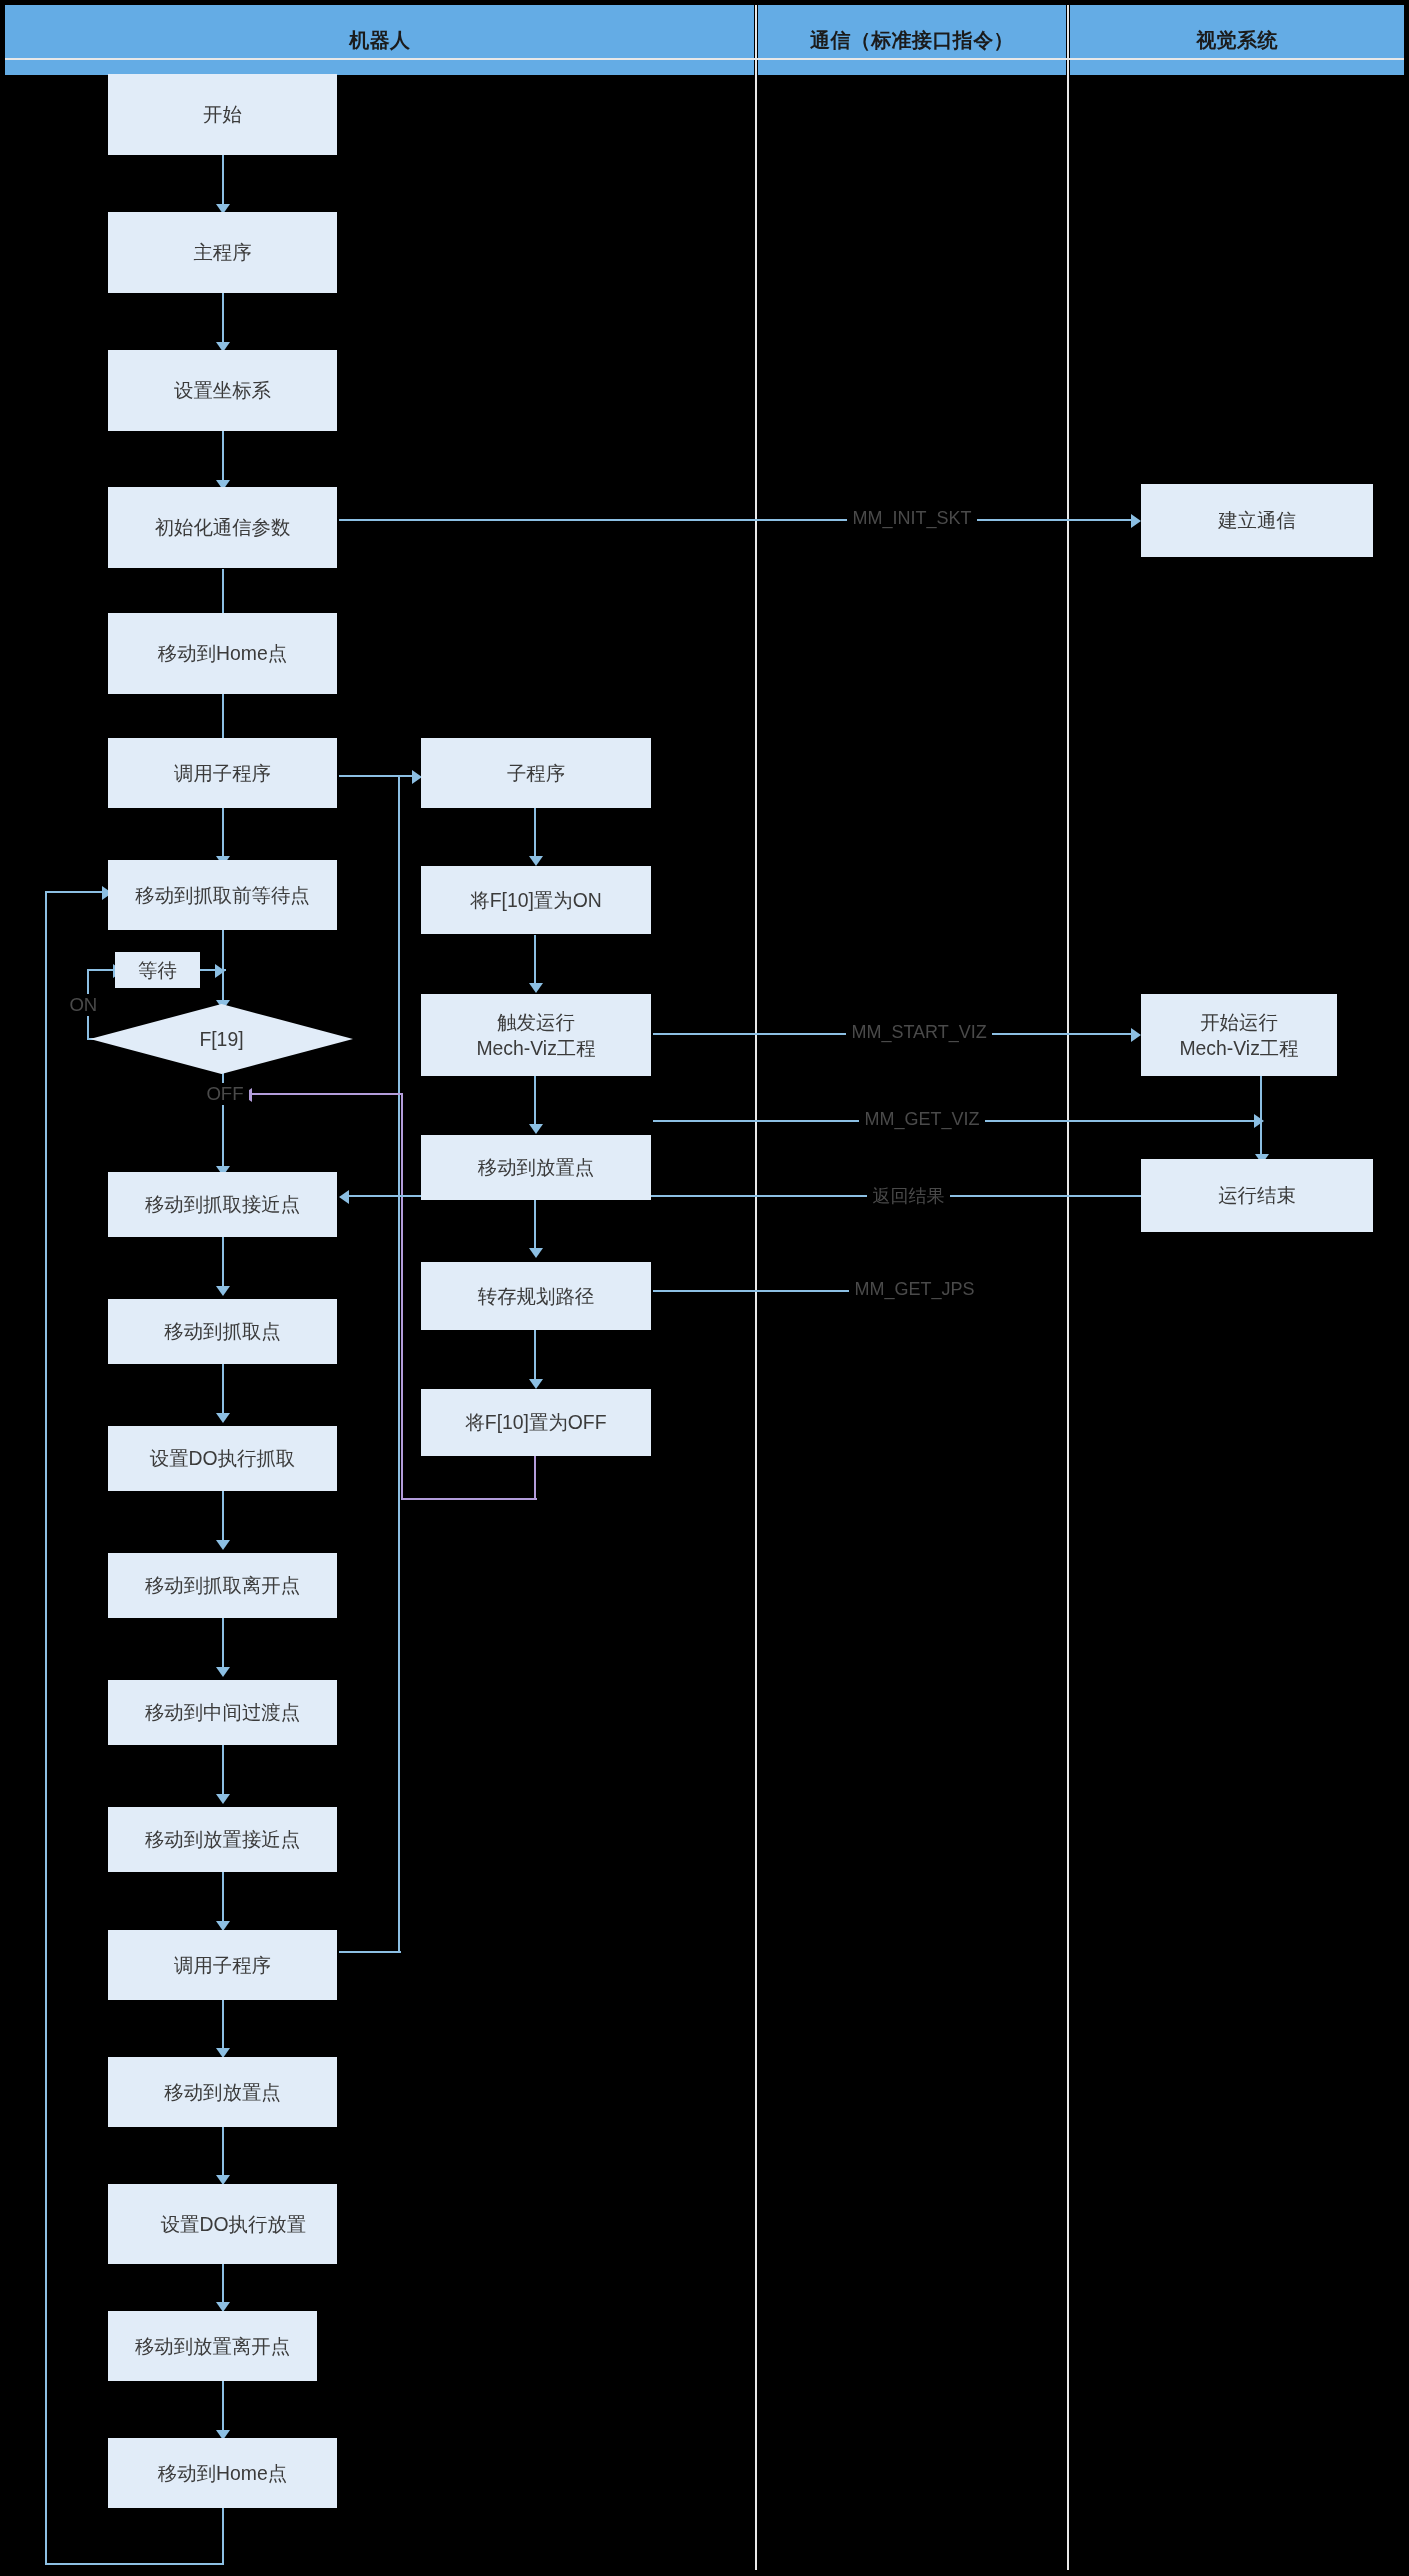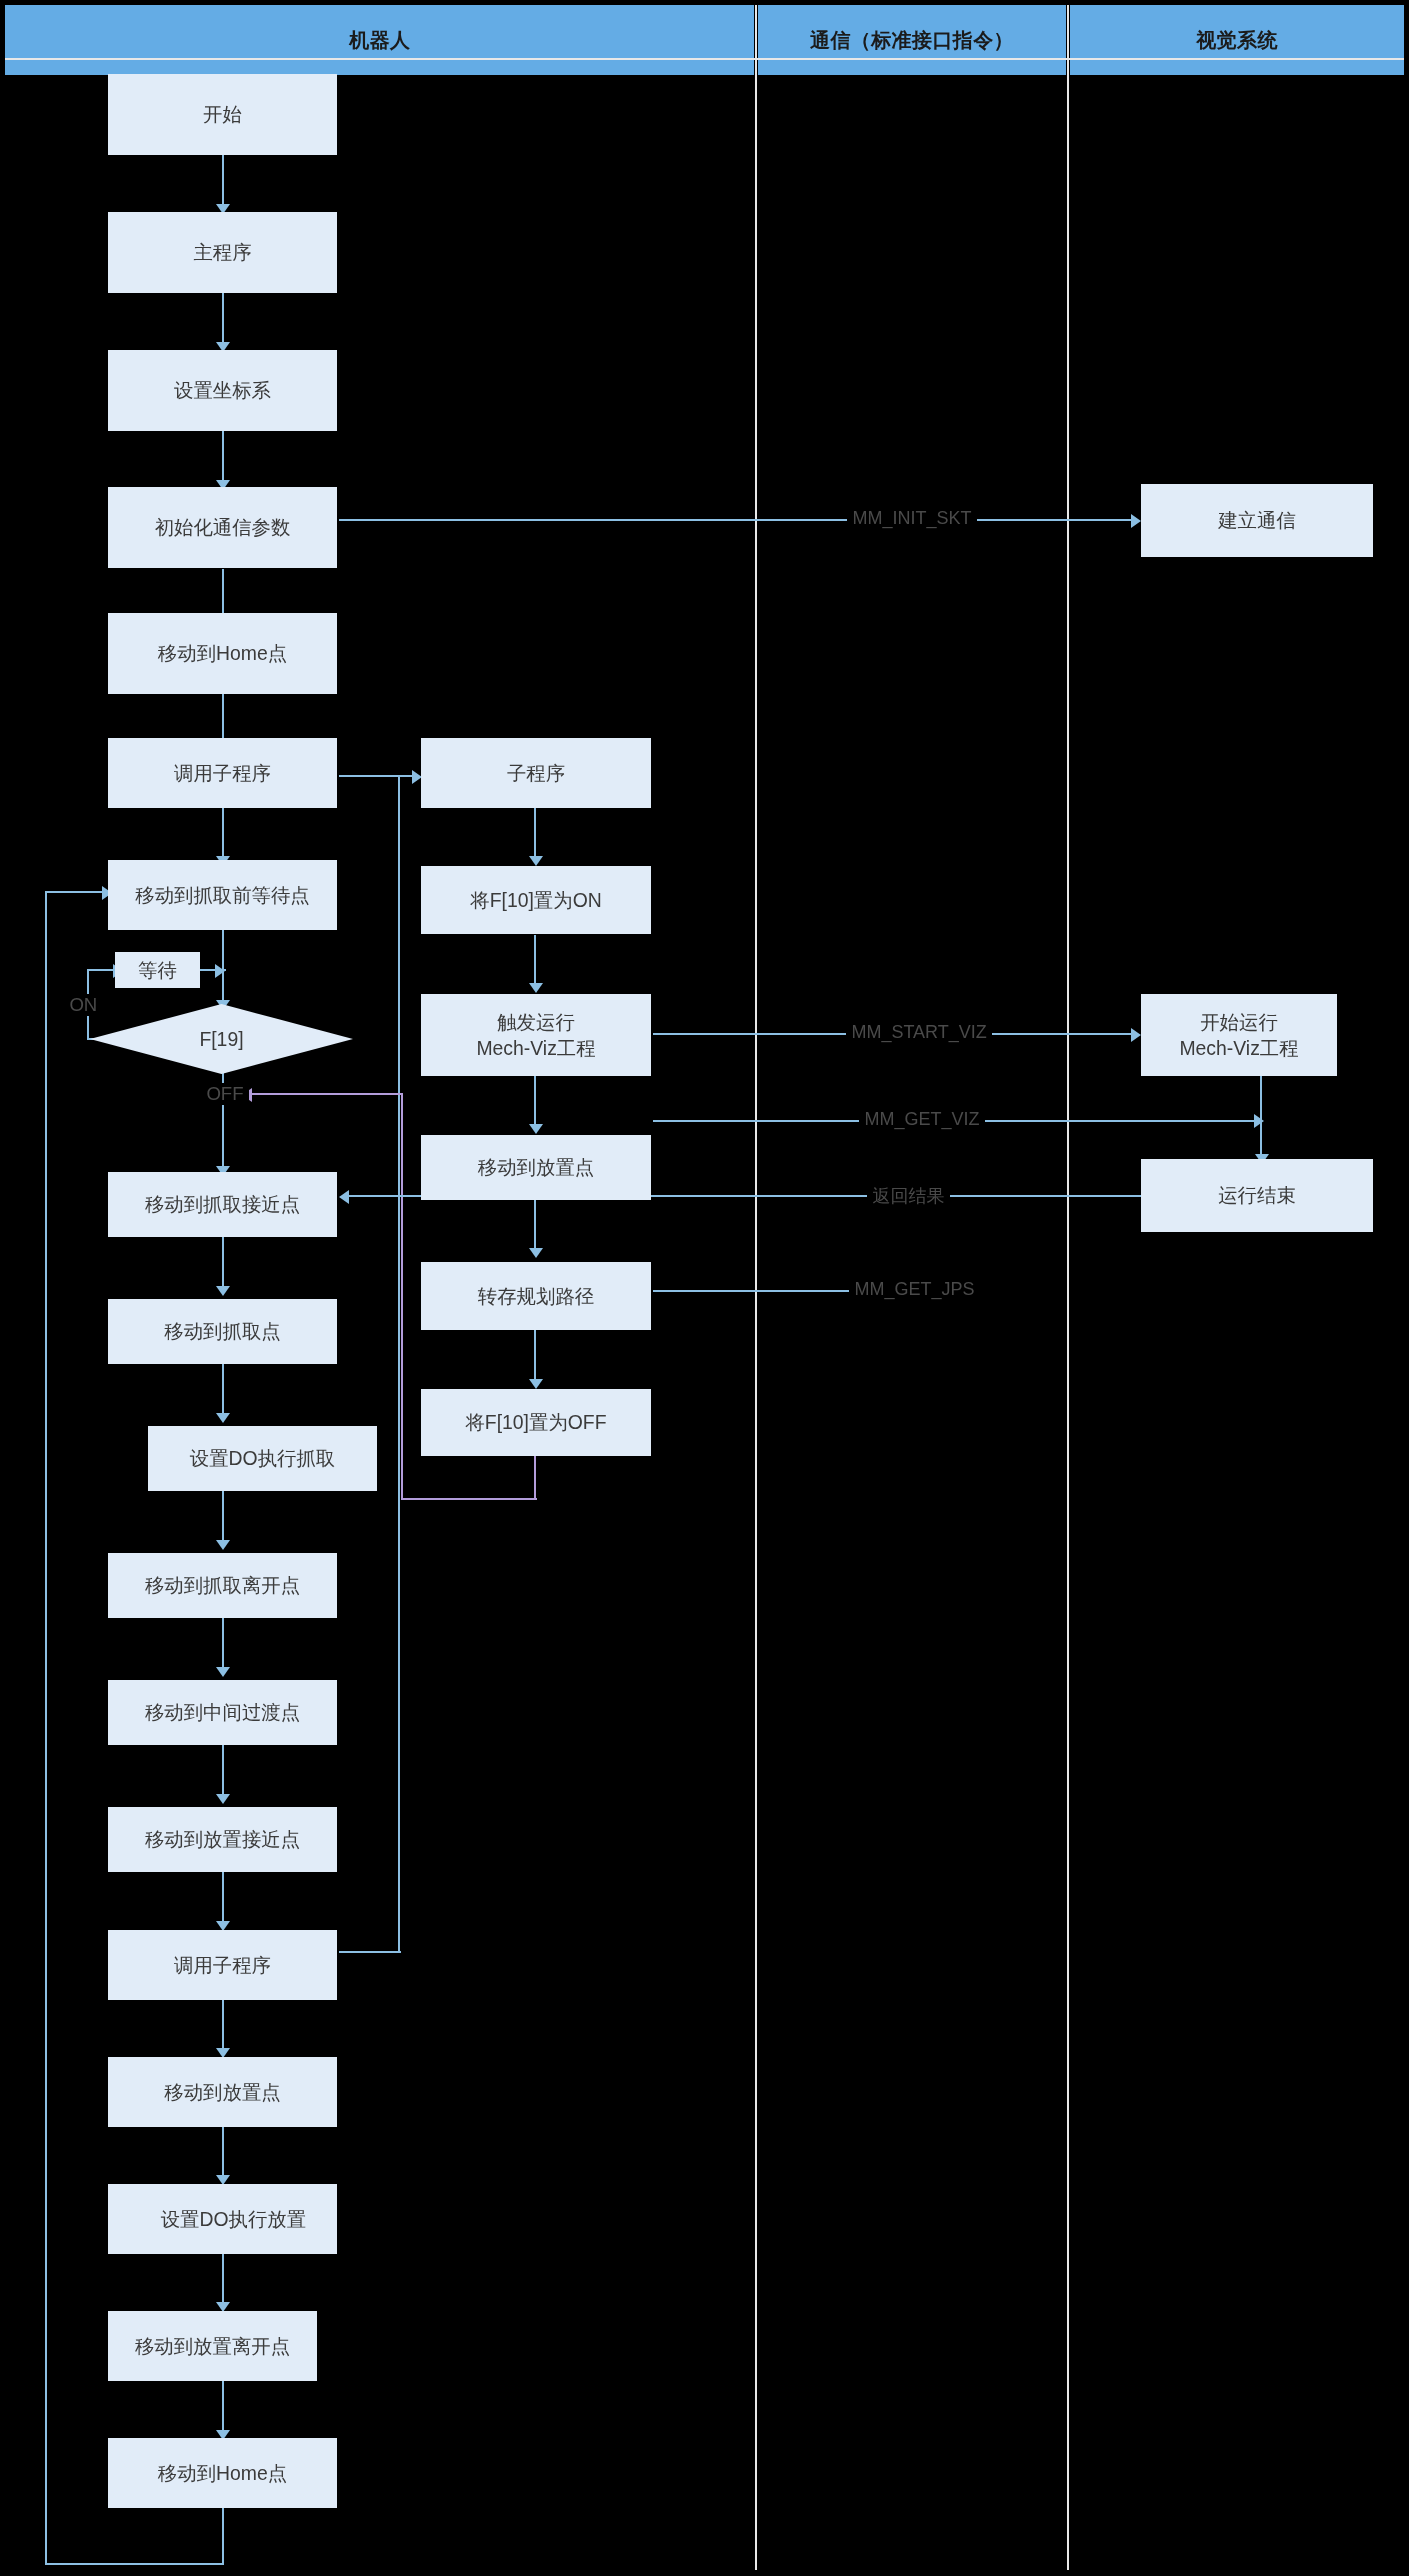--- a/index.html
+++ b/index.html
@@ -206,39 +206,39 @@
     <div class="dshape"></div>
     <span>F[19]</span>
   </div>
 
   <div class="node" style="left:108px;top:1172px;width:229px;height:65px;">
     <span>移动到抓取接近点</span>
   </div>
   <div class="node" style="left:108px;top:1299px;width:229px;height:65px;">
     <span>移动到抓取点</span>
   </div>
-  <div class="node" style="left:108px;top:1426px;width:229px;height:65px;margin-left:40px;">
+  <div class="node" style="left:108px;top:1426px;width:229px;height:65px;">
     <span>设置DO执行抓取</span>
   </div>
   <div class="node" style="left:108px;top:1553px;width:229px;height:65px;">
     <span>移动到抓取离开点</span>
   </div>
   <div class="node" style="left:108px;top:1680px;width:229px;height:65px;">
     <span>移动到中间过渡点</span>
   </div>
   <div class="node" style="left:108px;top:1807px;width:229px;height:65px;">
     <span>移动到放置接近点</span>
   </div>
   <div class="node" style="left:108px;top:1930px;width:229px;height:70px;">
     <span>调用子程序</span>
   </div>
   <div class="node" style="left:108px;top:2057px;width:229px;height:70px;">
     <span>移动到放置点</span>
   </div>
-  <div class="node" style="left:108px;top:2184px;width:229px;height:70px;padding-left:28px;">
+  <div class="node" style="left:108px;top:2184px;width:229px;height:80px;padding-left:28px;">
     <span>设置DO执行放置</span>
   </div>
   <div class="node" style="left:108px;top:2311px;width:209px;height:70px;align-items:center;">
     <span>移动到放置离开点</span>
   </div>
   <div class="node" style="left:108px;top:2438px;width:229px;height:70px;">
     <span>移动到Home点</span>
   </div>
 
   <div class="node" style="left:421px;top:738px;width:230px;height:70px;text-align:right;">

